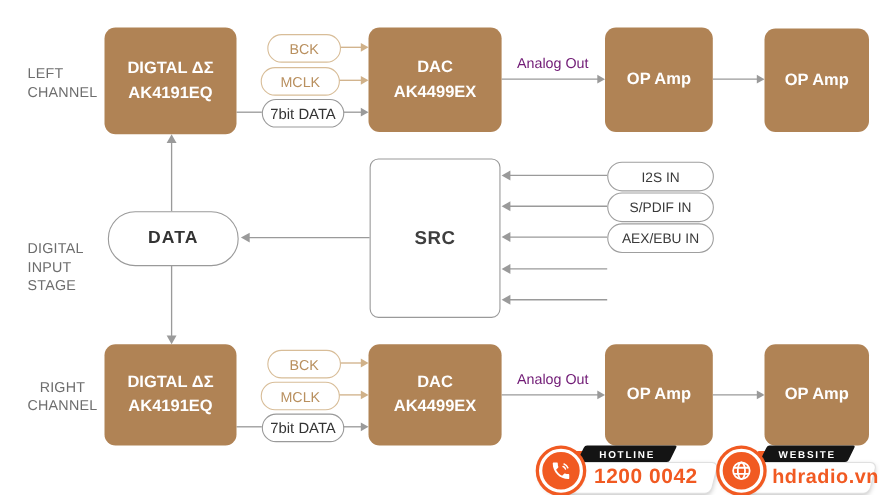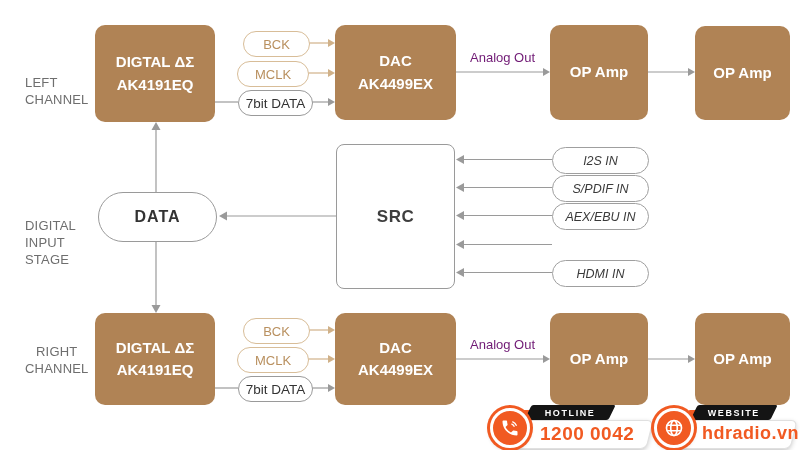--- a/index.html
+++ b/index.html
@@ -9,21 +9,21 @@
            white-space:pre-line;letter-spacing:.2px;}
   .block{position:absolute;background:#b08355;border-radius:10px;color:#fff;
          display:flex;align-items:center;justify-content:center;text-align:center;
          font-weight:bold;font-size:15px;line-height:1.5;white-space:pre-line;}
   .pill{position:absolute;background:#fff;border-radius:14px;display:flex;
         align-items:center;justify-content:center;font-size:13px;}
   .pill.tan{border:1.5px solid #d8bd98;color:#b9905f;}
   .pill.gry{border:1.5px solid #9a9a9a;color:#333333;font-size:13.5px;}
   .inpill{position:absolute;left:552px;width:95px;height:25px;background:#fff;
           border:1.3px solid #9f9f9f;border-radius:14px;display:flex;align-items:center;
-          justify-content:center;font-size:12.5px;color:#3a3a3a;font-style:italic;}
+          justify-content:center;font-size:12.5px;color:#3a3a3a;}
   .datanode{position:absolute;left:98px;top:192px;width:117px;height:48px;background:#fff;
             border:1.5px solid #9a9a9a;border-radius:26px;display:flex;align-items:center;
             justify-content:center;font-size:16px;font-weight:bold;color:#333;letter-spacing:1px;}
   .srcblock{position:absolute;left:336px;top:144px;width:117px;height:143px;background:#fff;
             border:1.5px solid #9a9a9a;border-radius:8px;display:flex;align-items:center;
             justify-content:center;font-size:17px;font-weight:bold;color:#3e3e3e;letter-spacing:.5px;}
   .flowlabel{position:absolute;font-size:13px;color:#701a75;}
   .connectors{position:absolute;left:0;top:0;pointer-events:none;}
   
   .badge{position:absolute;top:404px;height:44px;}
@@ -91,21 +91,21 @@
         <path d="M307 359 H331"></path>
     </g>
     <g fill="#d0b189">
       <path d="M335 43 l-7 -4 v8 z"></path>
         <path d="M335 73 l-7 -4 v8 z"></path>
       <path d="M335 330 l-7 -4 v8 z"></path>
         <path d="M335 359 l-7 -4 v8 z"></path>
     </g>
   </svg>
 
-  <div class="chlabel" style="top:59px;margin-top:16px;">LEFT
+  <div class="chlabel" style="top:59px;">LEFT
 CHANNEL</div>
   <div class="chlabel" style="top:190px;margin-top:28px;">DIGITAL
 INPUT
 STAGE</div>
   <div class="chlabel" style="top:344px;text-align:center;">RIGHT
 CHANNEL</div>
 
   <div class="block" style="left:95px;top:25px;width:120px;height:97px;">DIGTAL ΔΣ
 AK4191EQ</div>
   <div class="pill tan" style="left:243px;top:31px;width:65px;height:24px;">BCK</div>
@@ -115,21 +115,20 @@
 AK4499EX</div>
   <div class="flowlabel" style="left:470px;top:50px;">Analog Out</div>
   <div class="block" style="left:550px;top:25px;width:98px;height:95px;">OP Amp</div>
   <div class="block" style="left:695px;top:26px;width:95px;height:94px;">OP Amp</div>
 
   <div class="datanode">DATA</div>
   <div class="srcblock">SRC</div>
   <div class="inpill" style="top:147px;">I2S IN</div>
   <div class="inpill" style="top:203px;">AEX/EBU IN</div>
   <div class="inpill" style="top:175px;">S/PDIF IN</div>
-  <div class="inpill" style="top:260px;">HDMI IN</div>
 
   <div class="block" style="left:95px;top:313px;width:120px;height:92px;">DIGTAL ΔΣ
 AK4191EQ</div>
   <div class="pill tan" style="left:243px;top:318px;width:65px;height:24px;">BCK</div>
   <div class="pill tan" style="left:237px;top:347px;width:70px;height:24px;">MCLK</div>
   <div class="pill gry" style="left:238px;top:376px;width:73px;height:24px;">7bit DATA</div>
   <div class="block" style="left:335px;top:313px;width:121px;height:92px;">DAC
 AK4499EX</div>
   <div class="flowlabel" style="left:470px;top:337px;">Analog Out</div>
   <div class="block" style="left:550px;top:313px;width:98px;height:92px;">OP Amp</div>

